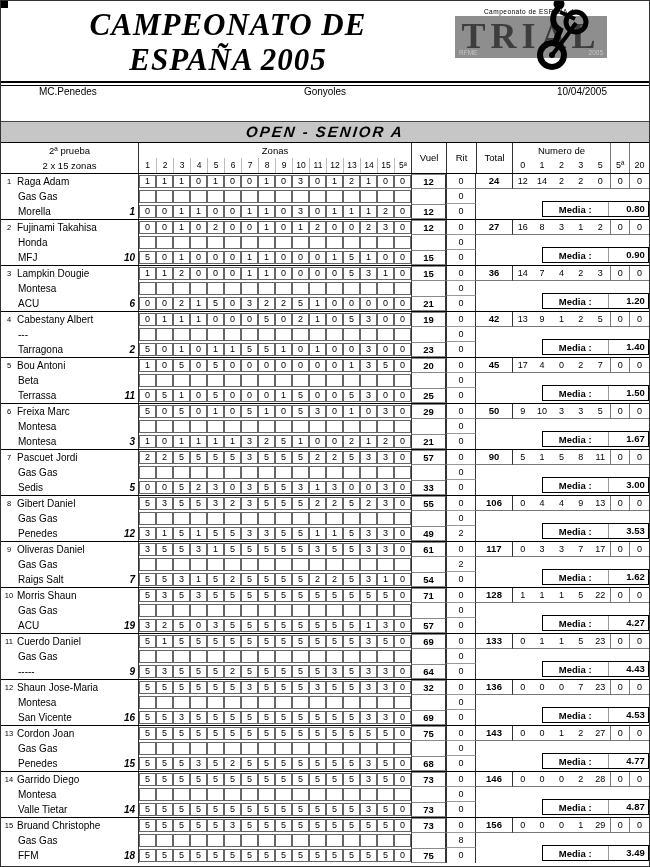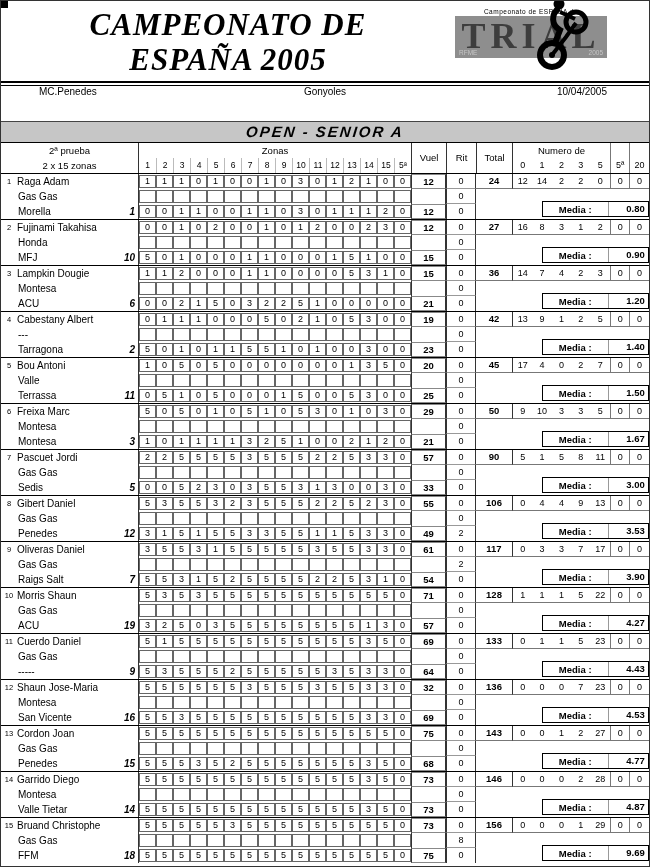--- a/index.html
+++ b/index.html
@@ -473,21 +473,21 @@
             <div class="media-value">1.40</div>
           </div>
         </div>
       </div>
       <div class="block">
         <div class="cell name-cell" style="grid-area: 1 / 1;">
           <div class="pos-num">5</div>
           <div>Bou Antoni</div>
         </div>
         <div class="cell team-cell" style="grid-area: 2 / 1;">
-          <div class="indent">Valle</div>
+          <div class="indent">Beta</div>
         </div>
         <div class="cell club-cell" style="grid-area: 3 / 1;">
           <div class="indent">Terrassa</div>
           <div class="license">11</div>
         </div>
         <div class="zcell" style="grid-area: 1 / 2;">1</div>
         <div class="zcell" style="grid-area: 2 / 2;"></div>
         <div class="zcell" style="grid-area: 3 / 2;">0</div>
         <div class="zcell" style="grid-area: 1 / 3;">0</div>
         <div class="zcell" style="grid-area: 2 / 3;"></div>
@@ -868,21 +868,21 @@
         <div class="ncell" style="grid-area: 1 / 21;">0</div>
         <div class="ncell" style="grid-area: 1 / 22;">3</div>
         <div class="ncell" style="grid-area: 1 / 23;">3</div>
         <div class="ncell" style="grid-area: 1 / 24;">7</div>
         <div class="ncell" style="grid-area: 1 / 25;">17</div>
         <div class="ncell nsep" style="grid-area: 1 / 26;">0</div>
         <div class="ncell nsep" style="grid-area: 1 / 27;">0</div>
         <div class="media-area" style="grid-area: 2 / 20 / 4 / 28;">
           <div class="media-box">
             <div class="media-label">Media :</div>
-            <div class="media-value">3.90</div>
+            <div class="media-value">1.62</div>
           </div>
         </div>
       </div>
       <div class="block">
         <div class="cell name-cell" style="grid-area: 1 / 1;">
           <div class="pos-num">10</div>
           <div>Morris Shaun</div>
         </div>
         <div class="cell team-cell" style="grid-area: 2 / 1;">
           <div class="indent">Gas Gas</div>
@@ -1354,18 +1354,18 @@
         <div class="ncell" style="grid-area: 1 / 21;">0</div>
         <div class="ncell" style="grid-area: 1 / 22;">0</div>
         <div class="ncell" style="grid-area: 1 / 23;">0</div>
         <div class="ncell" style="grid-area: 1 / 24;">1</div>
         <div class="ncell" style="grid-area: 1 / 25;">29</div>
         <div class="ncell nsep" style="grid-area: 1 / 26;">0</div>
         <div class="ncell nsep" style="grid-area: 1 / 27;">0</div>
         <div class="media-area" style="grid-area: 2 / 20 / 4 / 28;">
           <div class="media-box">
             <div class="media-label">Media :</div>
-            <div class="media-value">9.69</div>
+            <div class="media-value">3.49</div>
           </div>
         </div>
       </div>
     </div>
 </div>
 
 </body></html>

